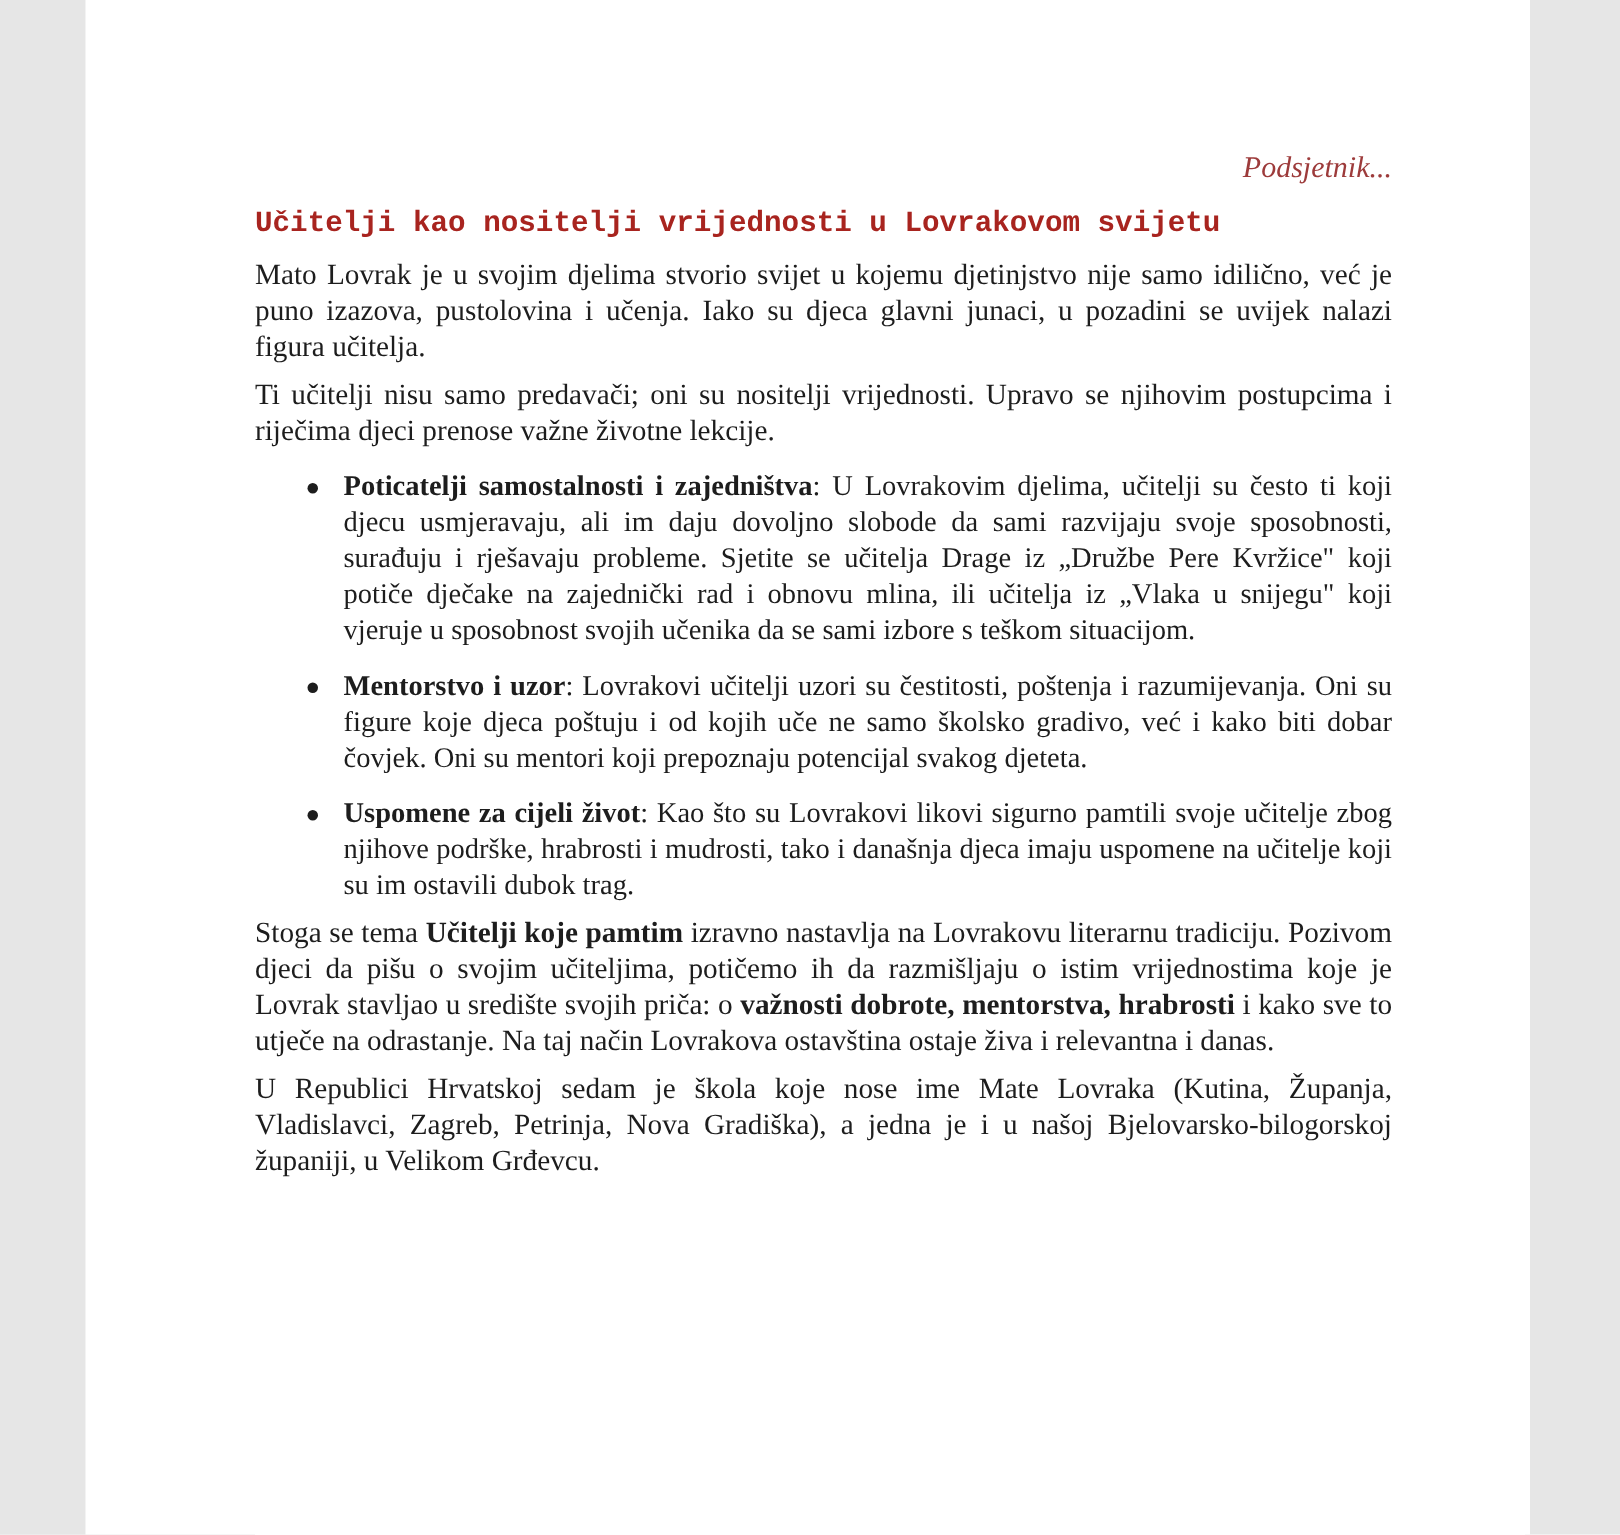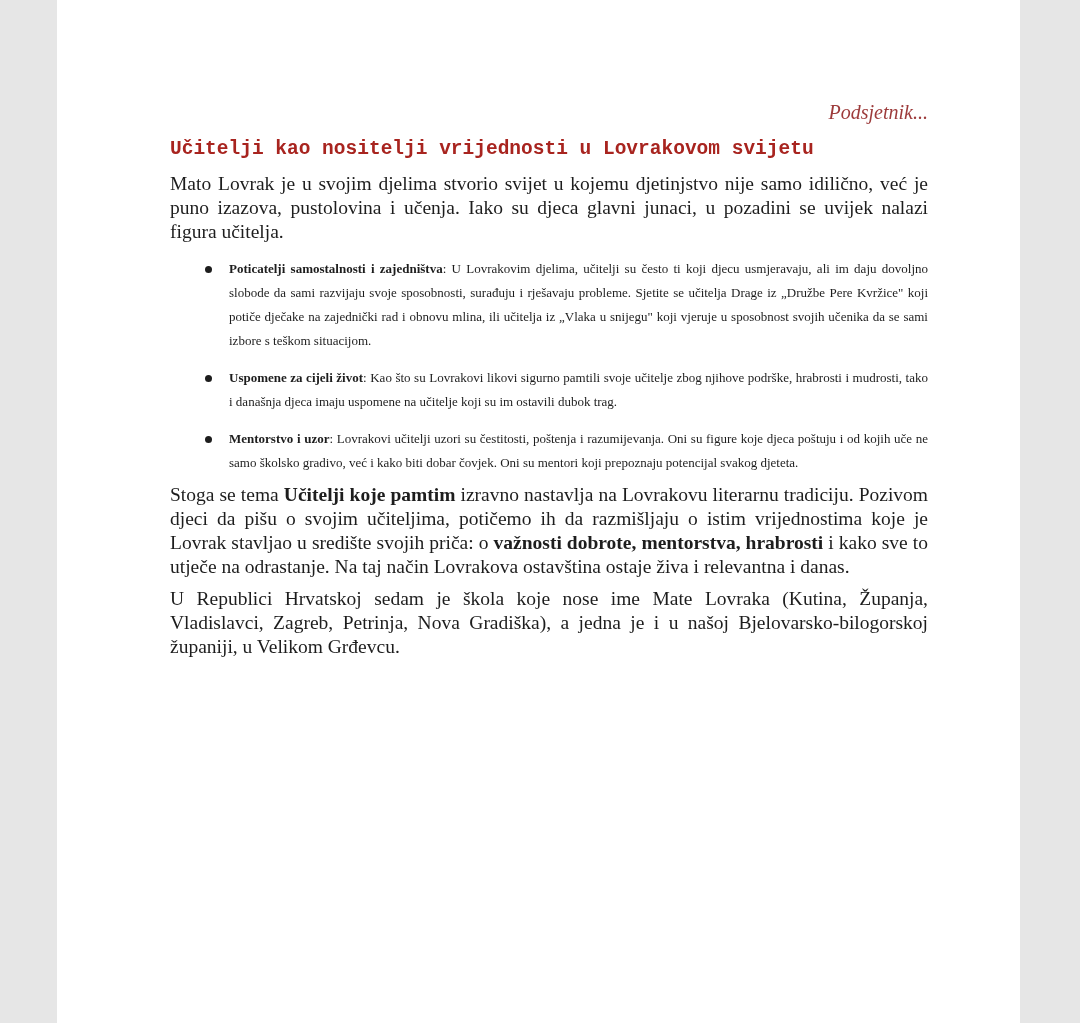--- a/index.html
+++ b/index.html
@@ -58,21 +58,21 @@
   }
   .para.first{margin-top:11px;}
   .bullets{
     margin:0;padding:0;
     list-style:none;
   }
   .bullets li{
     position:relative;
     margin:13px 0 0 0;
     padding-left:59px;
-    font-size:13px;
+    font-size:19px;
     line-height:24px;
     color:var(--body-text);
     text-align:justify;
   }
   .bullet-marker{
     position:absolute;
     left:35px;top:9px;
     width:7px;height:7px;
     border-radius:50%;
     background:var(--body-text);
@@ -82,23 +82,24 @@
 </head>
 <body>
 
 <div class="viewport">
   <div class="page">
     <div class="content">
       <div class="header-note">Podsjetnik...</div>
       <h1 class="heading">Učitelji kao nositelji vrijednosti u Lovrakovom svijetu</h1>
       <div id="blocks">
           <p class="para first"><span class="run">Mato Lovrak je u svojim djelima  stvorio svijet u kojemu djetinjstvo nije samo idilično, već je puno izazova, pustolovina i učenja. Iako su djeca glavni junaci, u pozadini se uvijek nalazi figura učitelja.</span></p>
+          <p class="para"><span class="run">Ti učitelji nisu samo predavači; oni su nositelji vrijednosti. Upravo se njihovim postupcima i riječima djeci prenose važne životne lekcije.</span></p>
           <ul class="bullets">
             <li><span class="bullet-marker"></span><span class="run bold">Poticatelji samostalnosti i zajedništva</span><span class="run">: U Lovrakovim djelima, učitelji su često ti koji djecu usmjeravaju, ali im daju dovoljno slobode da sami razvijaju svoje sposobnosti, surađuju i rješavaju probleme. Sjetite se učitelja Drage iz „Družbe Pere Kvržice" koji potiče dječake na zajednički rad i obnovu mlina, ili učitelja iz „Vlaka u snijegu" koji vjeruje u sposobnost svojih učenika da se sami izbore s teškom situacijom.</span></li>
+            <li><span class="bullet-marker"></span><span class="run bold">Mentorstvo i uzor</span><span class="run">: Lovrakovi učitelji uzori su čestitosti, poštenja i razumijevanja. Oni su figure koje djeca poštuju i od kojih uče ne samo školsko gradivo, već i kako biti dobar čovjek. Oni su mentori koji prepoznaju potencijal svakog djeteta.</span></li>
             <li><span class="bullet-marker"></span><span class="run bold">Uspomene za cijeli život</span><span class="run">: Kao što su Lovrakovi likovi sigurno pamtili svoje učitelje zbog njihove podrške, hrabrosti i mudrosti, tako i današnja djeca imaju uspomene na učitelje koji su im ostavili dubok trag.</span></li>
-            <li><span class="bullet-marker"></span><span class="run bold">Mentorstvo i uzor</span><span class="run">: Lovrakovi učitelji uzori su čestitosti, poštenja i razumijevanja. Oni su figure koje djeca poštuju i od kojih uče ne samo školsko gradivo, već i kako biti dobar čovjek. Oni su mentori koji prepoznaju potencijal svakog djeteta.</span></li>
           </ul>
           <p class="para"><span class="run">Stoga se tema </span><span class="run bold">Učitelji koje pamtim</span><span class="run"> izravno nastavlja na Lovrakovu literarnu tradiciju. Pozivom djeci da pišu o svojim učiteljima, potičemo ih da razmišljaju o istim vrijednostima koje je Lovrak stavljao u središte svojih priča: o </span><span class="run bold">važnosti dobrote, mentorstva, hrabrosti</span><span class="run"> i kako sve to utječe na odrastanje. Na taj način  Lovrakova ostavština ostaje živa i relevantna i danas.</span></p>
           <p class="para"><span class="run">U Republici Hrvatskoj sedam je škola koje nose ime Mate Lovraka (Kutina, Županja, Vladislavci, Zagreb, Petrinja, Nova Gradiška), a jedna je i u našoj Bjelovarsko-bilogorskoj županiji, u Velikom Grđevcu.</span></p>
         </div>
     </div>
   </div>
 </div>
 
 </body></html>

